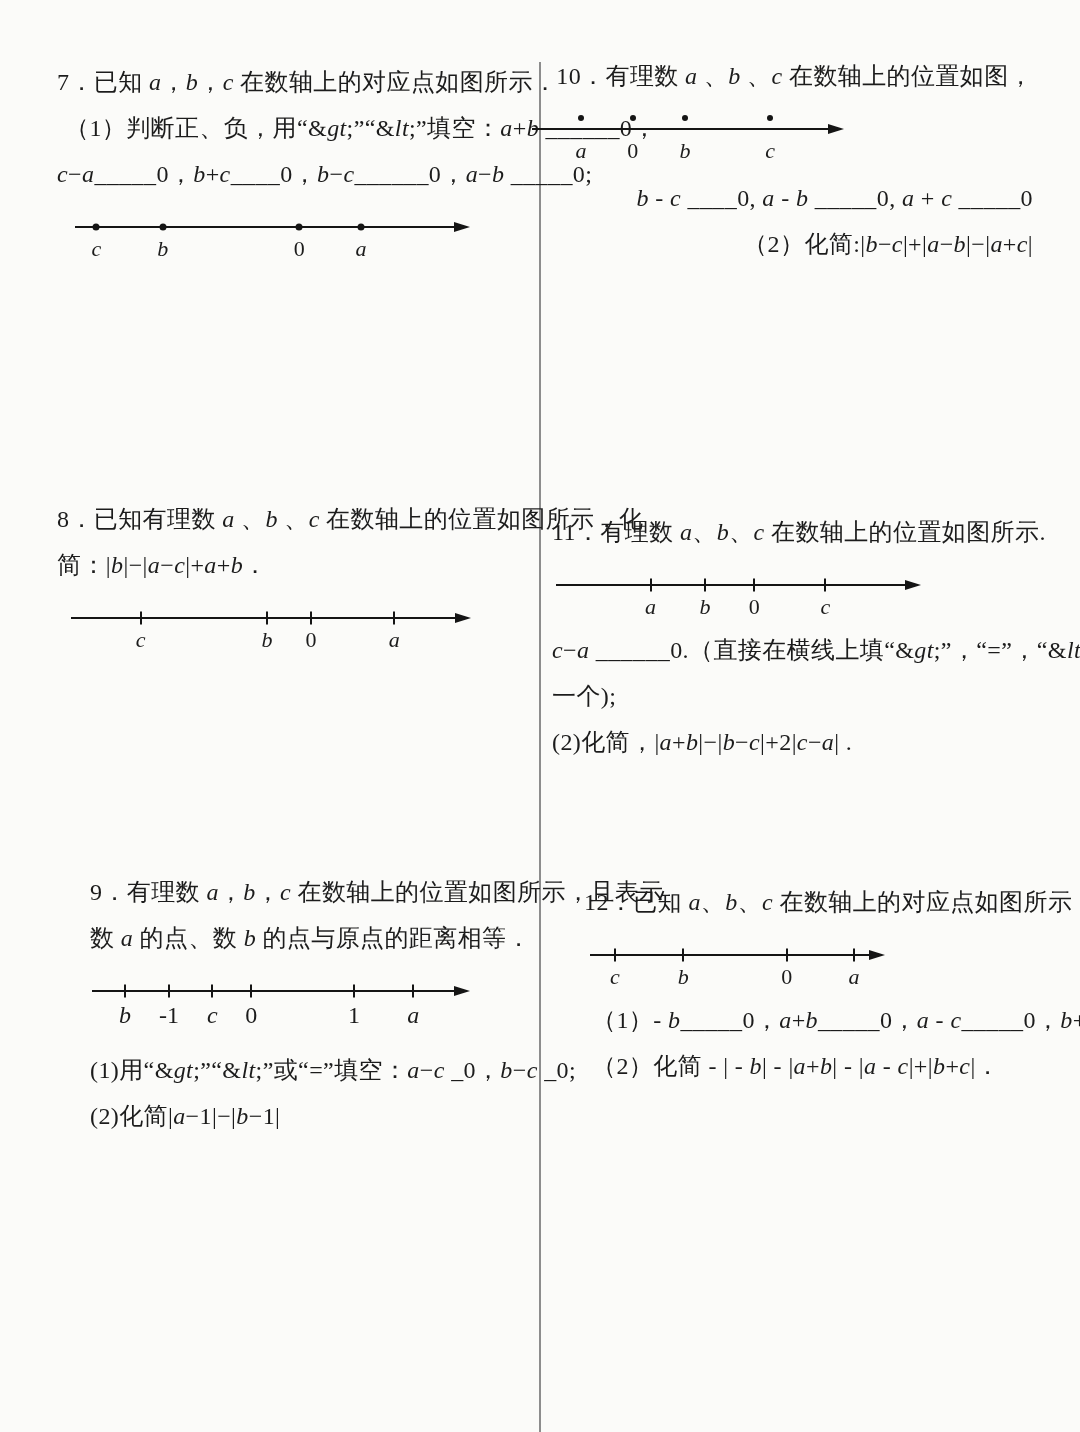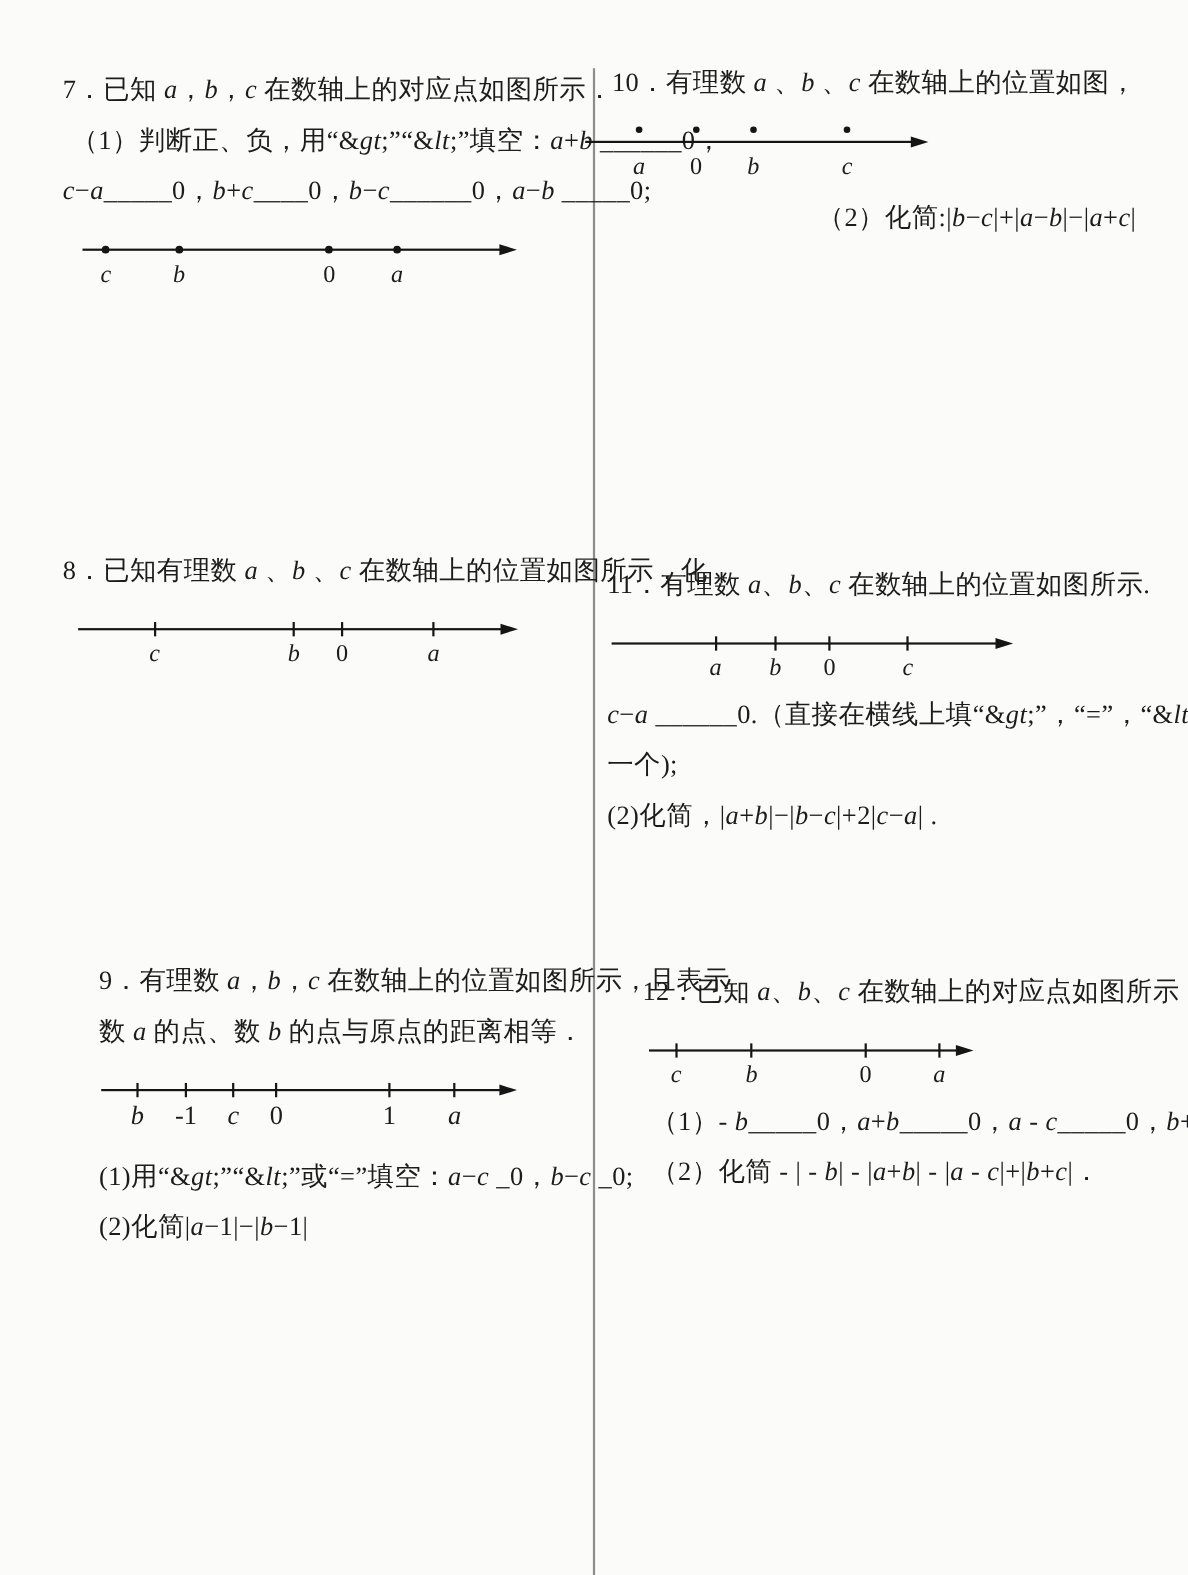--- a/index.html
+++ b/index.html
@@ -108,25 +108,27 @@
         <div class="nl-arrow"></div>
         <div class="nl-dot above" style="left: 15.7%;"></div>
         <div class="nl-label" style="left: 15.7%;"><i>a</i></div>
         <div class="nl-dot above" style="left: 32.3%;"></div>
         <div class="nl-label" style="left: 32.3%;">0</div>
         <div class="nl-dot above" style="left: 49%;"></div>
         <div class="nl-label" style="left: 49%;"><i>b</i></div>
         <div class="nl-dot above" style="left: 76.3%;"></div>
         <div class="nl-label" style="left: 76.3%;"><i>c</i></div>
       </div>
+    <p class="line"><i>b</i> - <i>c</i> ____0,  <i>a</i> - <i>b</i> _____0,  <i>a</i> + <i>c</i> _____0</p>
     <p class="line indent">（2）化简:|<i>b</i>−<i>c</i>|+|<i>a</i>−<i>b</i>|−|<i>a</i>+<i>c</i>|</p>
   </div>
 
   <div class="problem" id="p8">
     <p class="line">8．已知有理数 <i>a</i> 、<i>b</i> 、<i>c</i> 在数轴上的位置如图所示，化</p>
+    <p class="line">简：|<i>b</i>|−|<i>a</i>−<i>c</i>|+<i>a</i>+<i>b</i>．</p>
     <div class="numberline">
         <div class="nl-line"></div>
         <div class="nl-arrow"></div>
         <div class="nl-tick" style="left: 17.4%;"></div>
         <div class="nl-label" style="left: 17.4%;"><i>c</i></div>
         <div class="nl-tick" style="left: 49%;"></div>
         <div class="nl-label" style="left: 49%;"><i>b</i></div>
         <div class="nl-tick" style="left: 60%;"></div>
         <div class="nl-label" style="left: 60%;">0</div>
         <div class="nl-tick" style="left: 80.8%;"></div>

